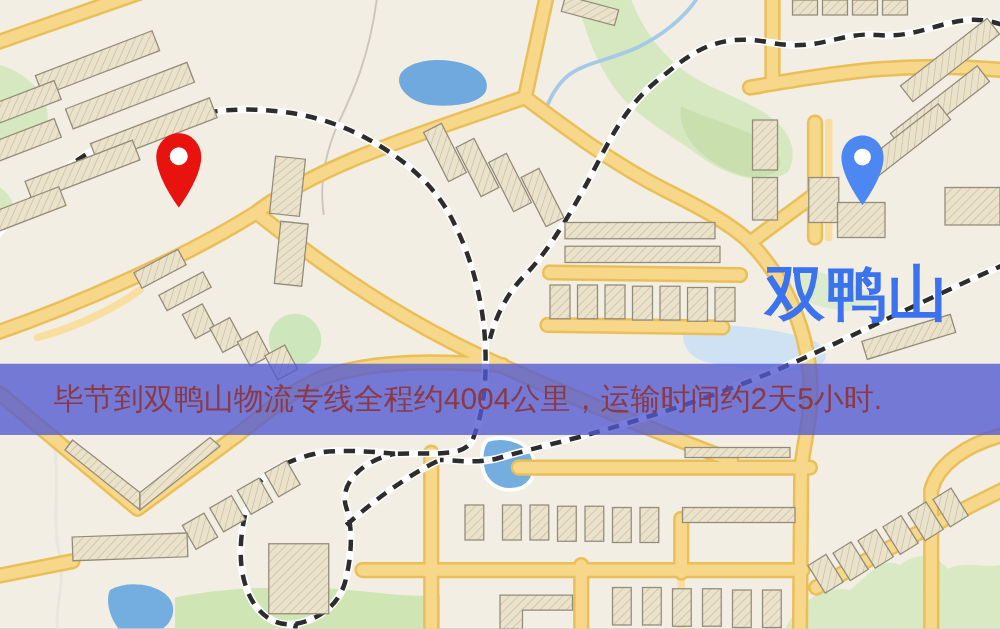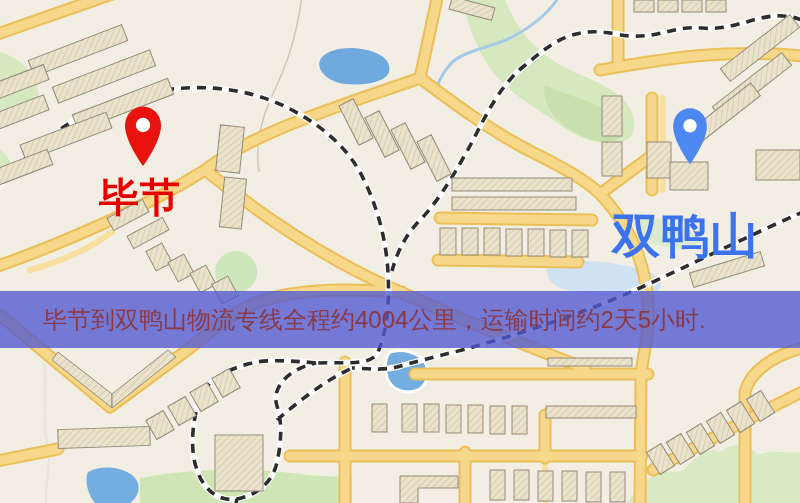--- a/index.html
+++ b/index.html
@@ -146,21 +146,20 @@
       <rect x="690" y="262" width="74" height="15" transform="rotate(-17 727 269.5)"></rect>
     </g>
   </svg>
 
   <div class="pin pin-origin">
     <svg width="40" height="63" viewBox="0 0 40 63">
       <path d="M20,62 C20,62 2,38 2,21.5 C2,11 10,2.5 20,2.5 C30,2.5 38,11 38,21.5 C38,38 20,62 20,62 Z" fill="#e8120e"></path>
       <circle cx="20" cy="21" r="7.2" fill="#ffffff"></circle>
     </svg>
   </div>
-  <div class="place-label label-origin" style="color: rgb(230, 0, 0);">毕节</div>
 
   <div class="pin pin-dest">
     <svg width="38" height="59" viewBox="0 0 40 63">
       <path d="M20,62 C20,62 2,38 2,21.5 C2,11 10,2.5 20,2.5 C30,2.5 38,11 38,21.5 C38,38 20,62 20,62 Z" fill="#4d87f2"></path>
       <circle cx="20" cy="21" r="7.2" fill="#ffffff"></circle>
     </svg>
   </div>
   <div class="place-label label-dest" style="color: rgb(59, 114, 238);">双鸭山</div>
 
   <div class="banner" style="background-color: rgba(82, 88, 210, 0.78); color: rgb(138, 57, 70);">毕节到双鸭山物流专线全程约4004公里，运输时间约2天5小时.</div>

